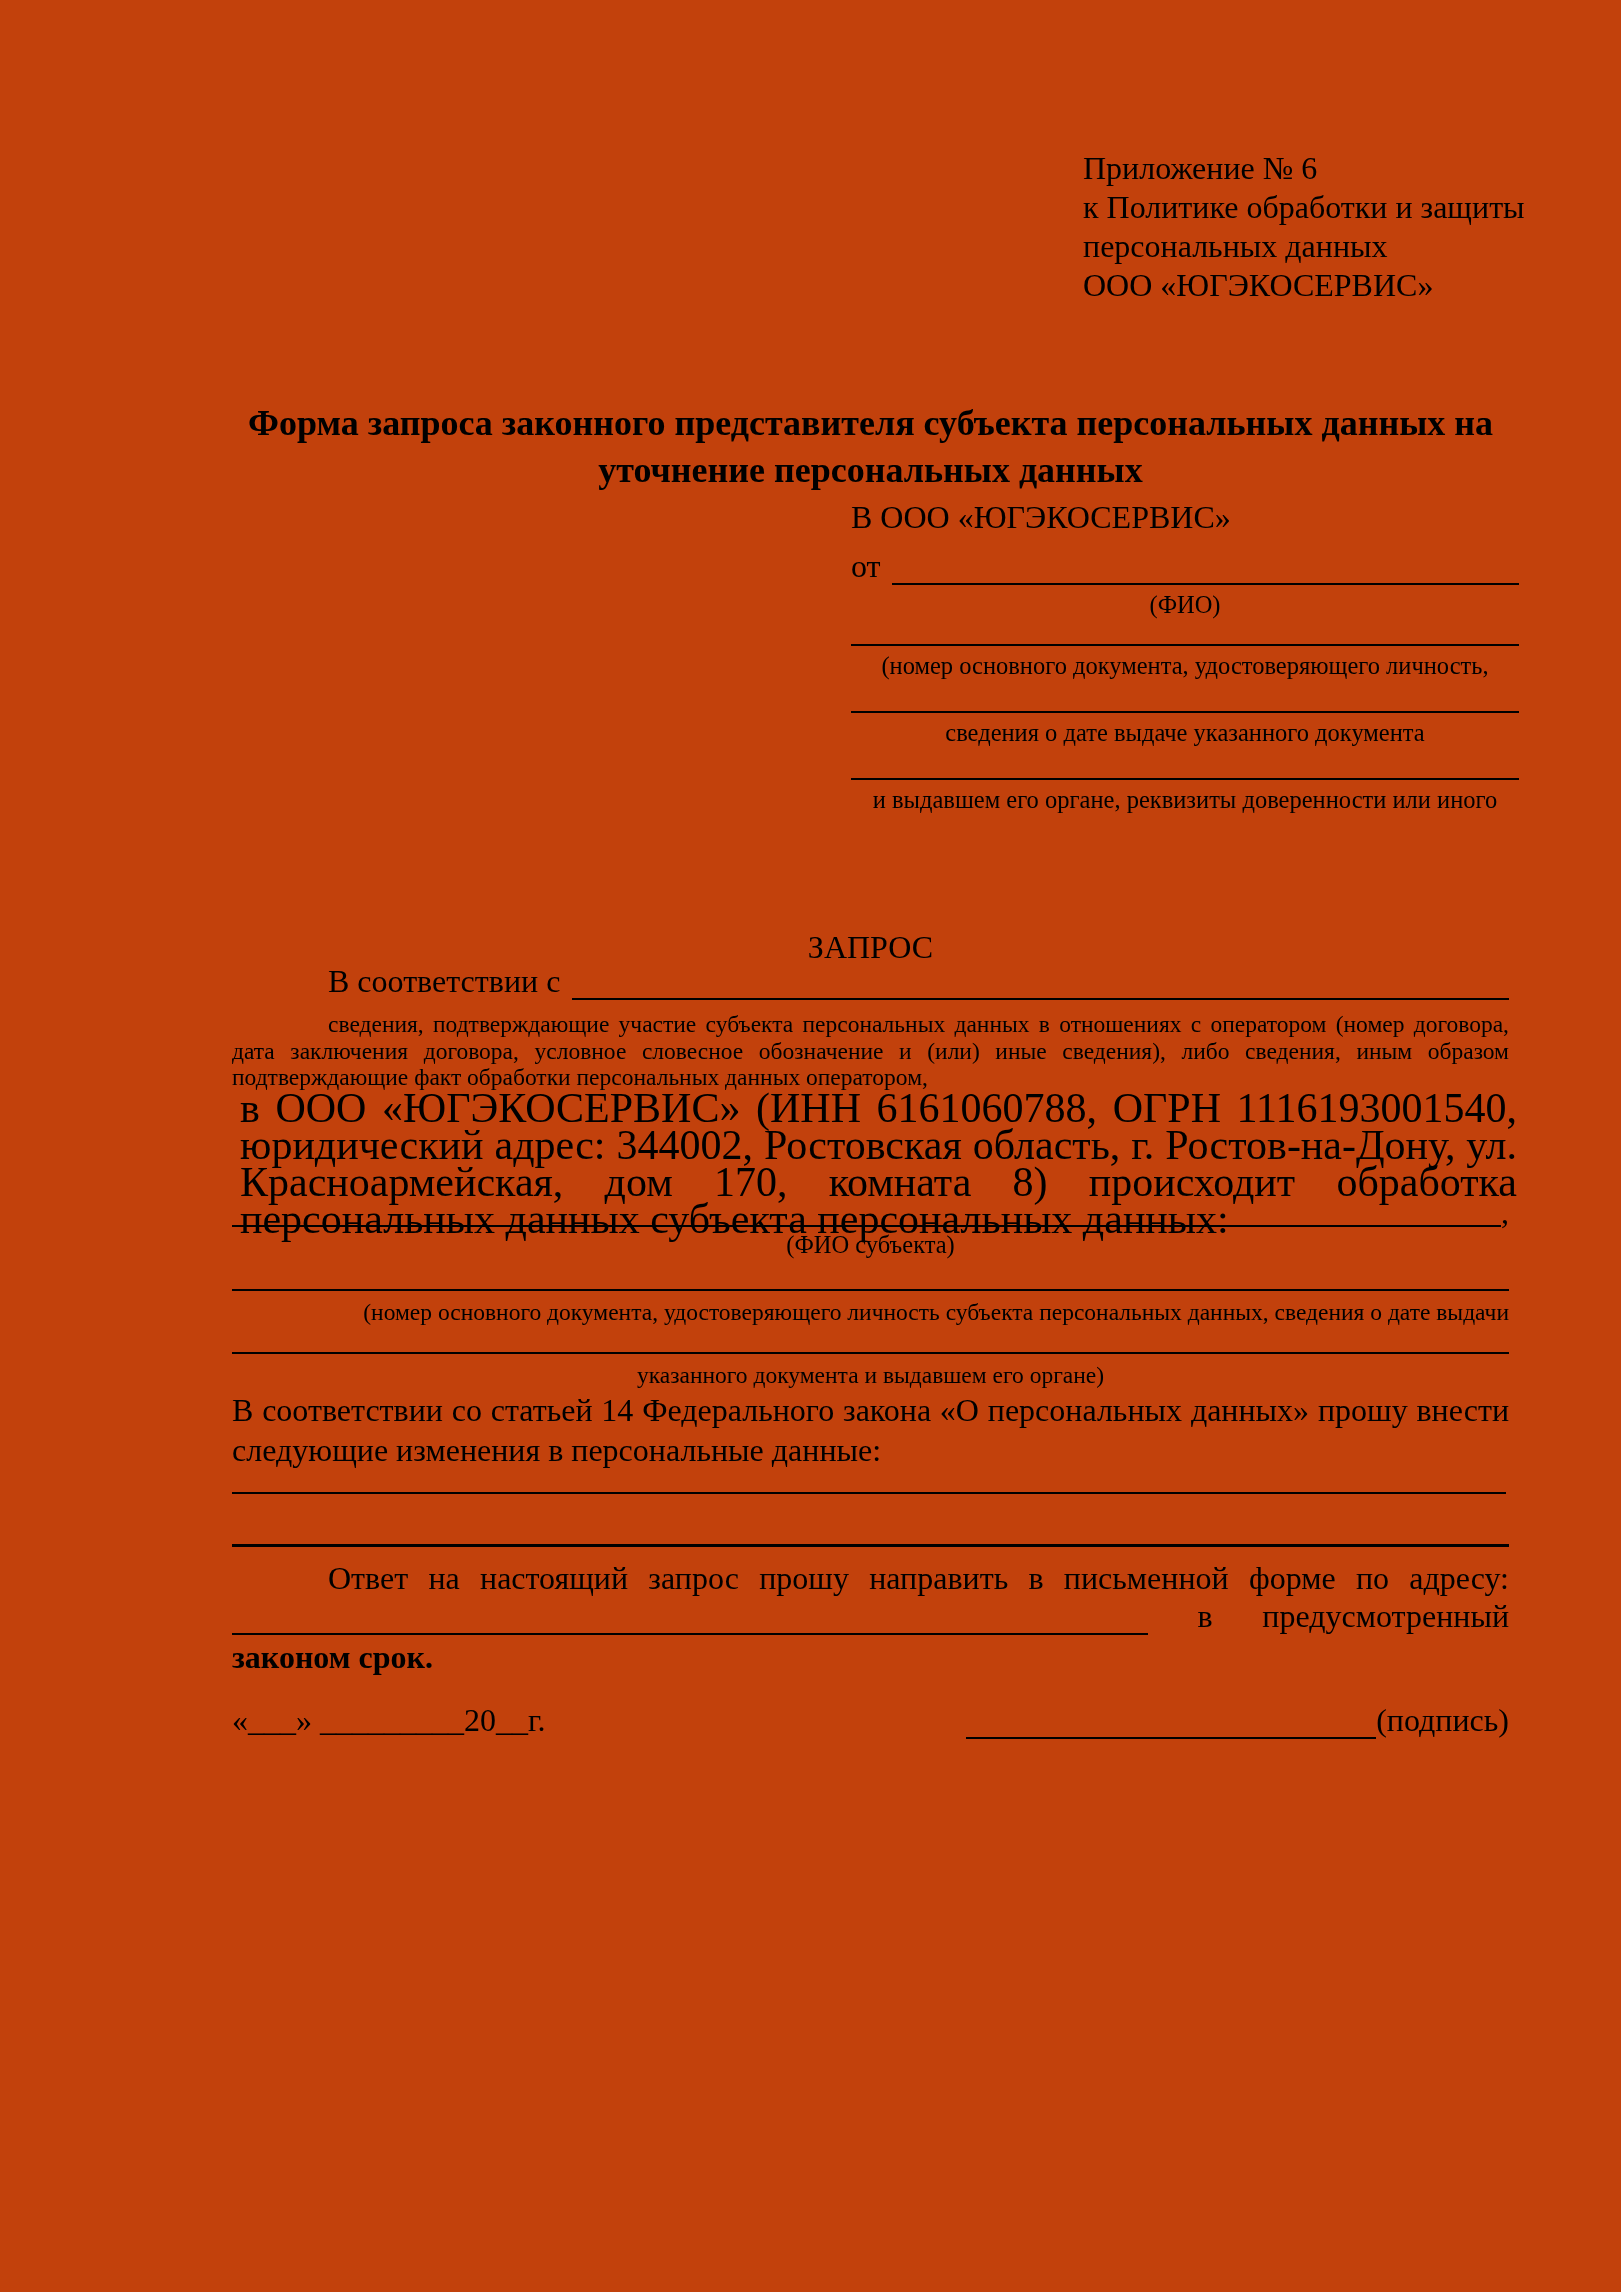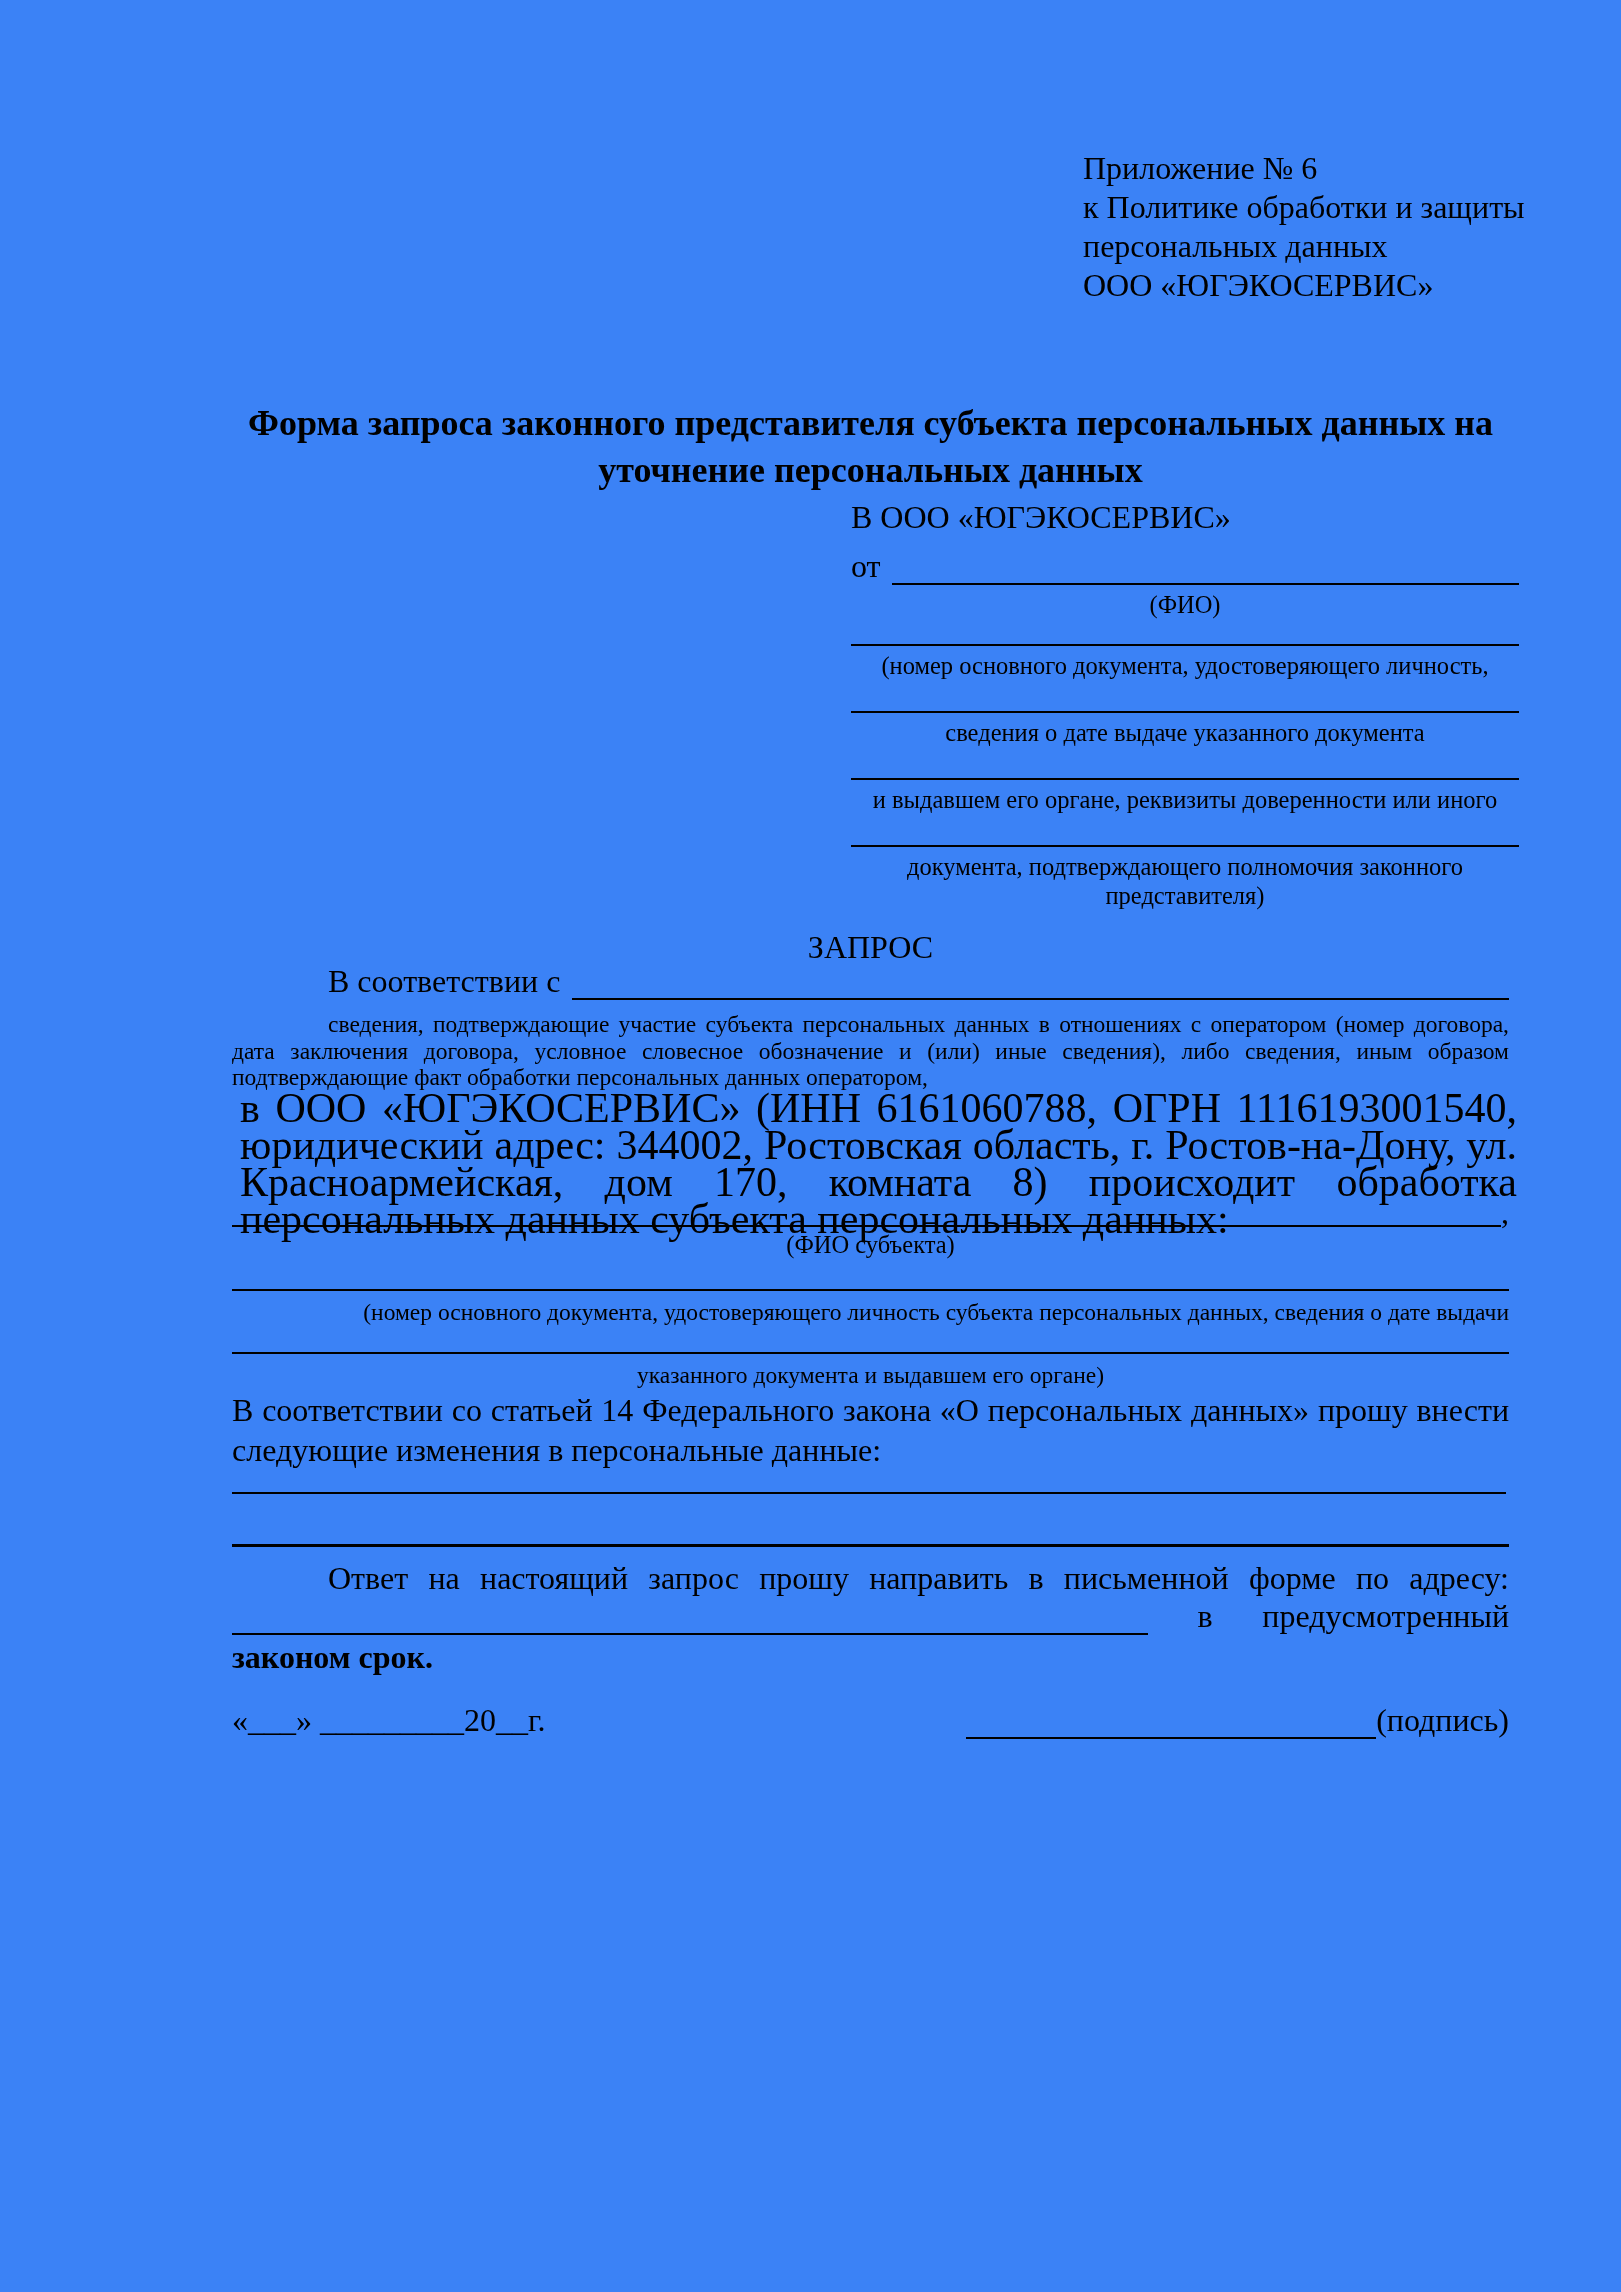--- a/index.html
+++ b/index.html
@@ -1,20 +1,20 @@
 <!DOCTYPE html>
 <html lang="ru"><head>
 <meta charset="utf-8">
 <style>
   html,body{margin:0;padding:0;background:#888;}
   .page{
     position:relative;
     width:1621px;height:2293px;
     margin:0 auto;
-    background:#3b82f6;
+    background:#c2410c;
     color:#000;
     font-family:"Liberation Serif","DejaVu Serif",serif;
     overflow:hidden;
   }
   .abs{position:absolute;}
 
   
   .appendix{left:1083px;top:149px;width:470px;font-size:32px;line-height:39px;}
   .appendix div{white-space:nowrap;}
 
@@ -85,21 +85,20 @@
   <div class="abs addr">
     <div class="addr-to">В ООО «ЮГЭКОСЕРВИС»</div>
     <div class="addr-from">
       <span class="lbl">от</span>
       <span class="fill-line"></span>
     </div>
     <div class="cap cap-fio">(ФИО)</div>
     <div class="cap cap-row row1">(номер основного документа, удостоверяющего личность,</div>
     <div class="cap cap-row row2">сведения о дате выдаче указанного документа</div>
     <div class="cap cap-row row3">и выдавшем его органе, реквизиты доверенности или иного</div>
-    <div class="cap cap-row row4">документа, подтверждающего полномочия законного представителя)</div>
   </div>
 
   <div class="abs zapros">ЗАПРОС</div>
 
   <div class="abs intro-row">
     <span class="lbl">В соответствии с</span>
     <span class="fill-line"></span>
   </div>
 
   <div class="abs note">сведения, подтверждающие участие субъекта персональных данных в отношениях с оператором (номер договора, дата заключения договора, условное словесное обозначение и (или) иные сведения), либо сведения, иным образом подтверждающие факт обработки персональных данных оператором,</div>

